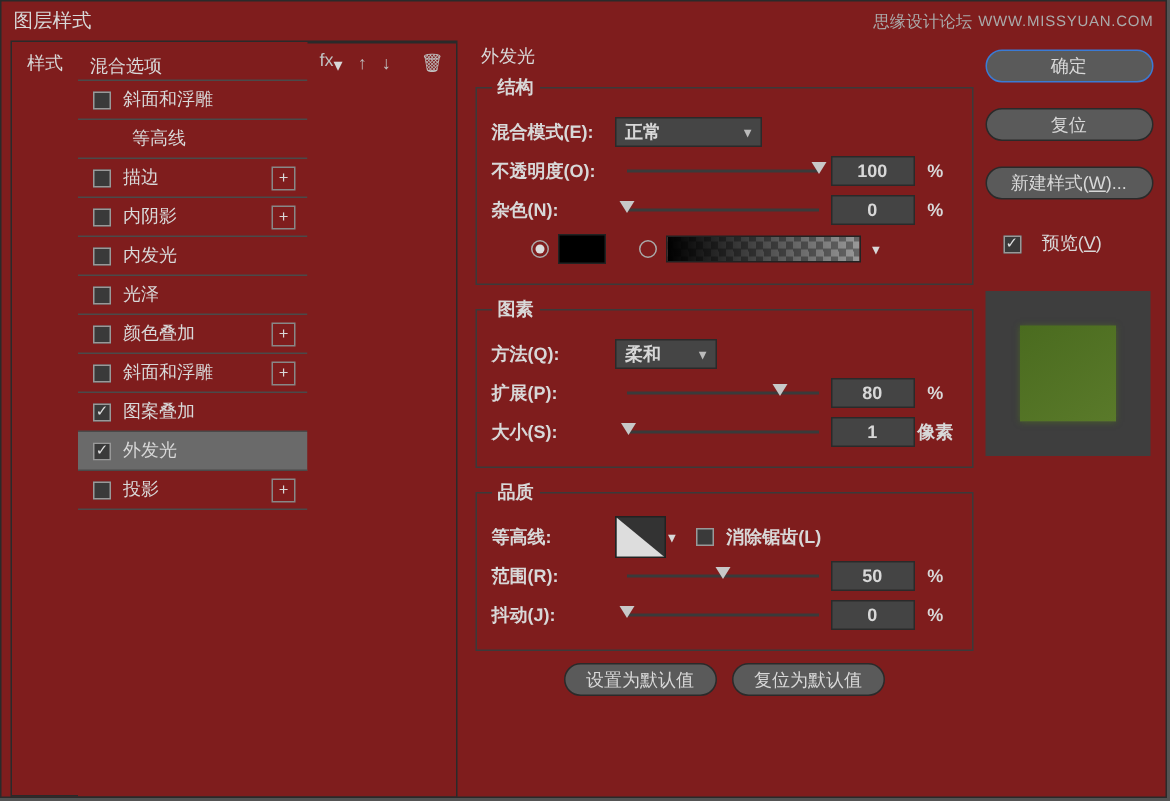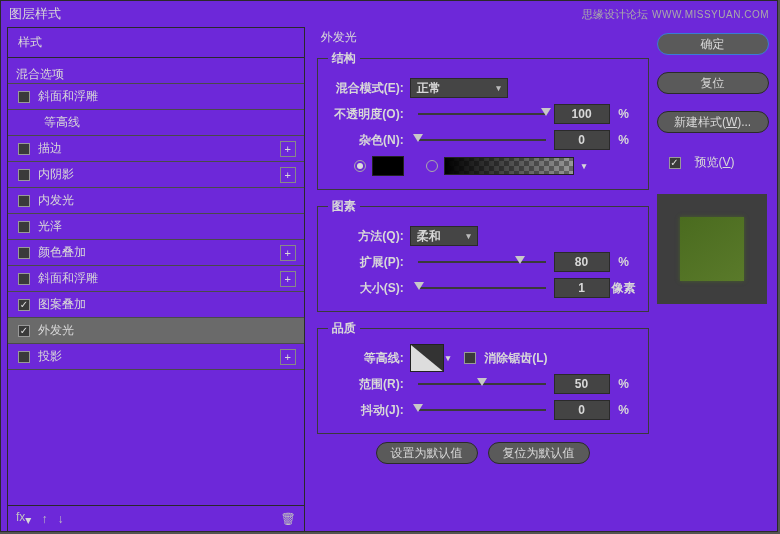--- a/index.html
+++ b/index.html
@@ -1,41 +1,41 @@
 <!DOCTYPE html>
 <html><head>
 <meta charset="utf-8">
 <style>
 * { box-sizing: border-box; margin: 0; padding: 0; font-family: "Microsoft YaHei", sans-serif; font-size: 12px; color: #d8d8d8; }
 body { background: #535353; width: 780px; height: 534px; overflow: hidden; }
-.dialog { width: 778px; height: 532px; border: 1px solid #2a2a2a; background: #6d28d9; position: relative; }
+.dialog { width: 778px; height: 532px; border: 1px solid #2a2a2a; background: #7f1d1d; position: relative; }
 .titlebar { height: 26px; display: flex; align-items: center; padding: 0 8px; }
 .titlebar-title { flex: 1; font-size: 13px; }
 .forum-text { color: #aaa; font-size: 11px; margin-right: 4px; }
 .url-text { color: #aaa; font-size: 10px; letter-spacing: 0.5px; }
 .main { display: flex; height: 505px; }
-.left { width: 312px; border: 1px solid #2a2a2a; margin: 0 6px 0 6px; display: flex; flex-direction: column; }
+.left { width: 312px; border: 1px solid #2a2a2a; margin: 0 6px 0 6px; display: flex; }
 .left-head { padding: 6px 10px; border-bottom: 1px solid #2a2a2a; }
 .left-rows { flex: 1; overflow: hidden; }
 .row { height: 26px; display: flex; align-items: center; padding: 0 8px 0 10px; border-bottom: 1px solid #4a4a4a; }
 .row.sub { padding-left: 36px; }
 .row.root { padding-left: 8px; align-items: flex-end; }
 .row.selected { background: #6a6a6a; }
 .cb { width: 12px; height: 12px; border: 1px solid #999; background: #3a3a3a; margin-right: 8px; display: inline-flex; align-items: center; justify-content: center; }
 .cb.checked::after { content: "✓"; font-size: 10px; color: #e0e0e0; line-height: 1; }
 .spacer { flex: 1; }
 .plusbtn { width: 16px; height: 16px; border: 1px solid #888; display: flex; align-items: center; justify-content: center; font-size: 11px; cursor: pointer; }
 .left-foot { height: 26px; border-top: 1px solid #2a2a2a; display: flex; align-items: center; padding: 0 8px; gap: 10px; }
 .foot-icon { color: #c0c0c0; font-size: 12px; cursor: pointer; }
 .center { width: 360px; padding: 0 6px; }
 .panel-title { margin: 2px 0 4px 4px; }
 fieldset { border: 1px solid #3a3a3a; margin-bottom: 8px; padding: 8px 10px 10px 10px; font-weight: bold; }
 legend { padding: 0 4px; font-size: 12px; }
 .fld { display: flex; align-items: center; height: 26px; }
-.fld-lbl { width: 82px; text-align: right; padding-right: 6px; }
+.fld-lbl { width: 82px; text-align: left; padding-right: 6px; }
 .combo { height: 20px; background: #454545; border: 1px solid #2a2a2a; display: flex; align-items: center; padding: 0 6px; min-width: 98px; justify-content: space-between; }
 .combo .chev { font-size: 9px; color: #bbb; }
 .slider-track { flex: 1; height: 2px; background: #3a3a3a; position: relative; margin: 0 8px; }
 .slider-thumb { position: absolute; top: -5px; width: 0; height: 0; border-left: 5px solid transparent; border-right: 5px solid transparent; border-top: 8px solid #c8c8c8; transform: translateX(-50%); }
 .numbox { width: 56px; height: 20px; background: #444; border: 1px solid #2a2a2a; text-align: center; line-height: 18px; }
 .unit { width: 28px; text-align: center; }
 .radio-row { display: flex; align-items: center; padding-left: 26px; gap: 6px; }
 .radio { width: 12px; height: 12px; border-radius: 50%; border: 1px solid #aaa; display: inline-flex; align-items: center; justify-content: center; }
 .radio.on::after { content: ""; width: 6px; height: 6px; border-radius: 50%; background: #ddd; }
 .swatch { width: 32px; height: 20px; background: #000; border: 1px solid #222; cursor: pointer; }

